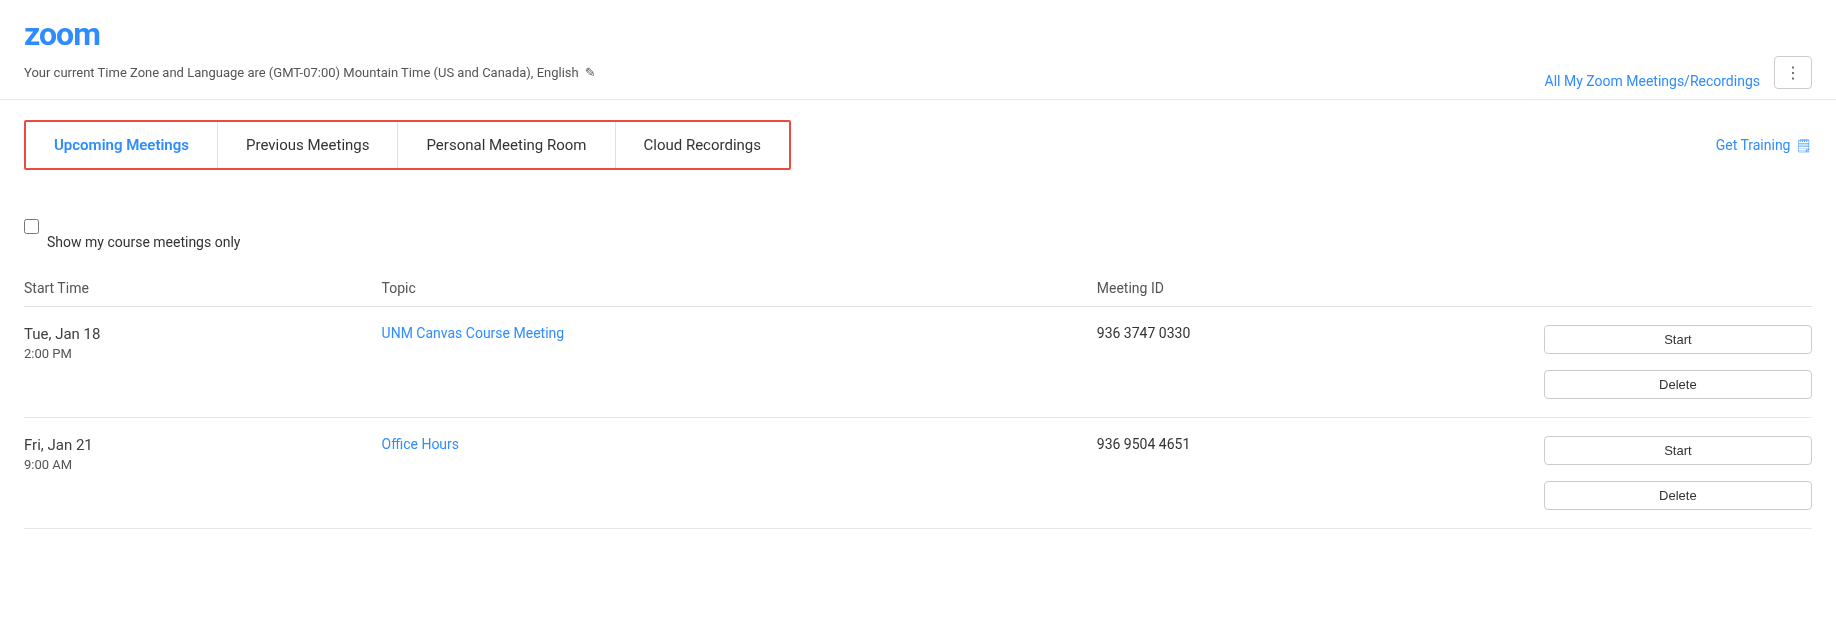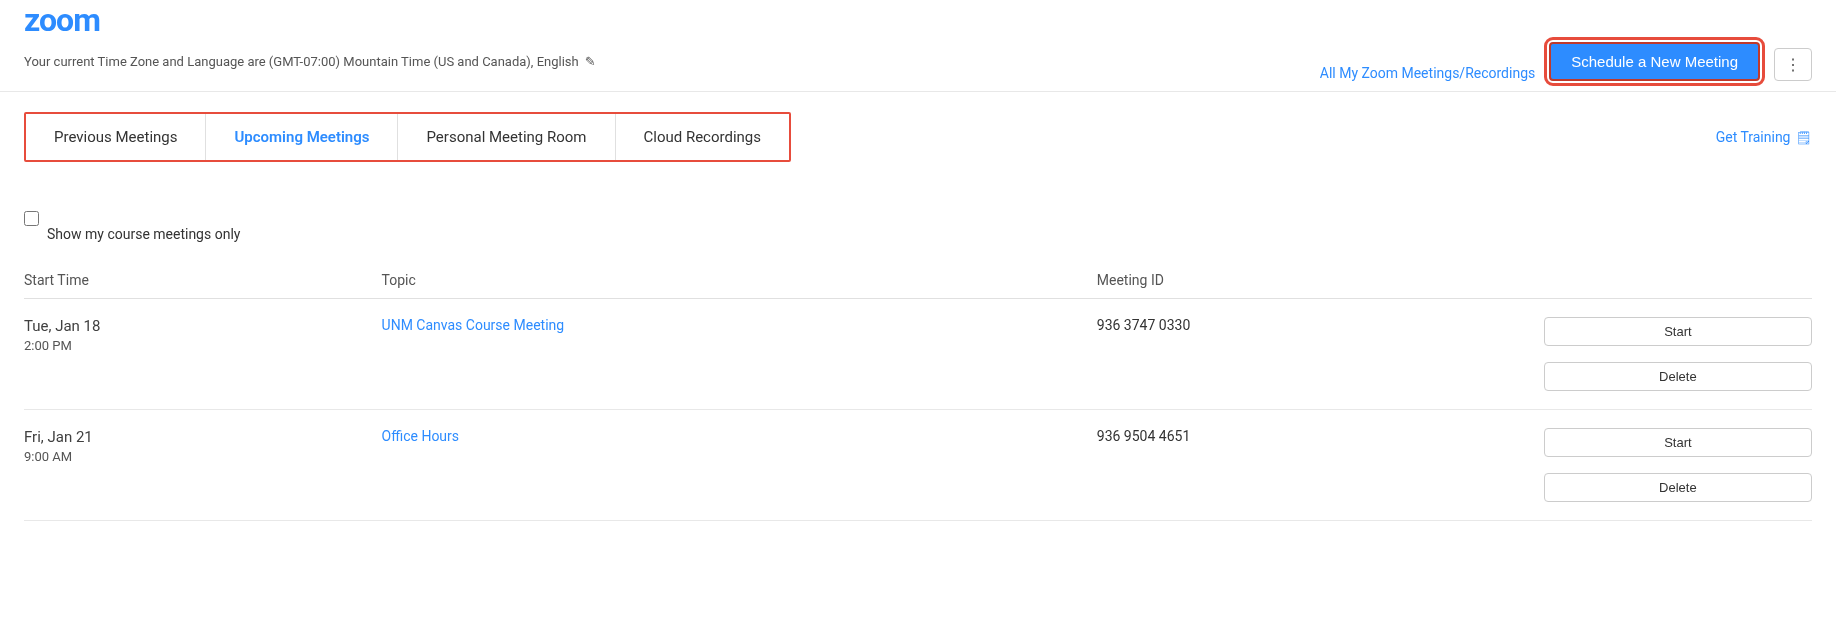--- a/index.html
+++ b/index.html
@@ -3,21 +3,21 @@
   <meta charset="utf-8">
   <style>
     * { box-sizing: border-box; margin: 0; padding: 0; }
     body {
       font-family: -apple-system, BlinkMacSystemFont, 'Segoe UI', Roboto, sans-serif;
       background: #fff;
       color: #333;
       font-size: 14px;
     }
     .header {
-      padding: 4px 24px 10px 24px;
+      padding: 18px 24px 10px 24px;
       border-bottom: 1px solid #e8e8e8;
     }
     .logo {
       color: #2D8CFF;
       font-size: 32px;
       font-weight: 700;
       letter-spacing: -1px;
       line-height: 1;
     }
     .timezone-bar {
@@ -193,34 +193,33 @@
 
 <div class="header">
   <div class="logo">zoom</div>
   <div class="timezone-bar">
     <div class="timezone-text">
       <span>Your current Time Zone and Language are (GMT-07:00) Mountain Time (US and Canada), English</span>
       <span class="edit-icon">✎</span>
     </div>
     <div class="header-actions">
       <a class="all-meetings-link">All My Zoom Meetings/Recordings</a>
-      <button class="schedule-btn">Schedule a New Meeting</button>
       <button class="more-btn">⋮</button>
     </div>
   </div>
 </div>
 
 <div class="tabs-section">
   <div class="tabs-row">
     <div class="tabs-wrapper">
+      <div class="tab active">
+        <span>Upcoming Meetings</span>
+      </div>
       <div class="tab">
         <span>Previous Meetings</span>
-      </div>
-      <div class="tab active">
-        <span>Upcoming Meetings</span>
       </div>
       <div class="tab">
         <span>Personal Meeting Room</span>
       </div>
       <div class="tab">
         <span>Cloud Recordings</span>
       </div>
     </div>
     <div class="get-training">
       <span>Get Training</span>

